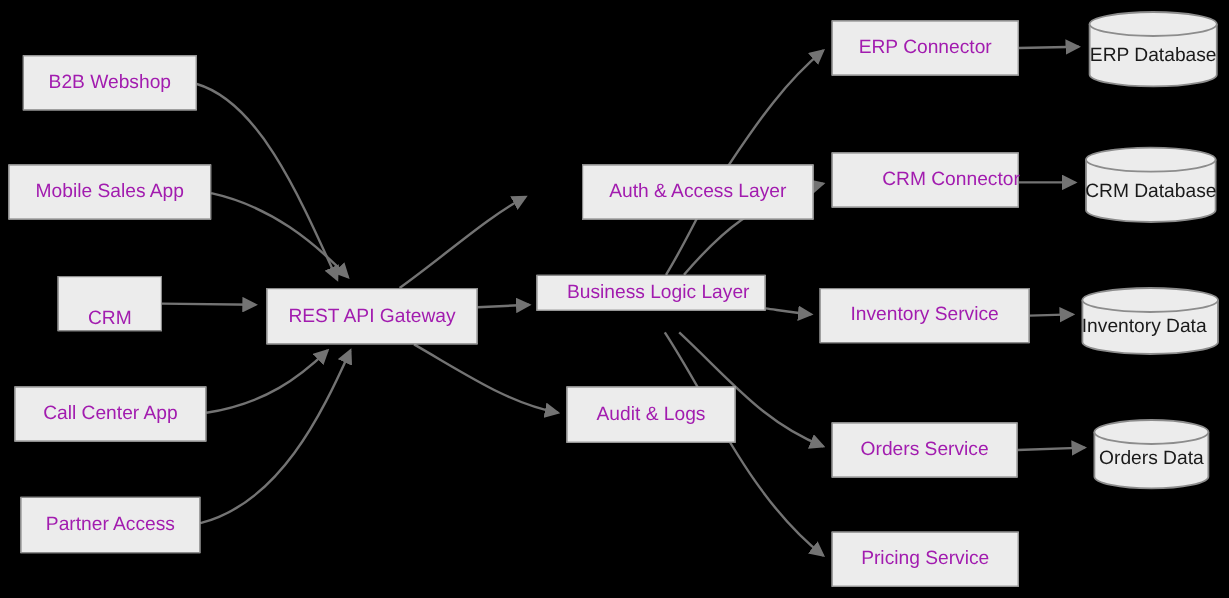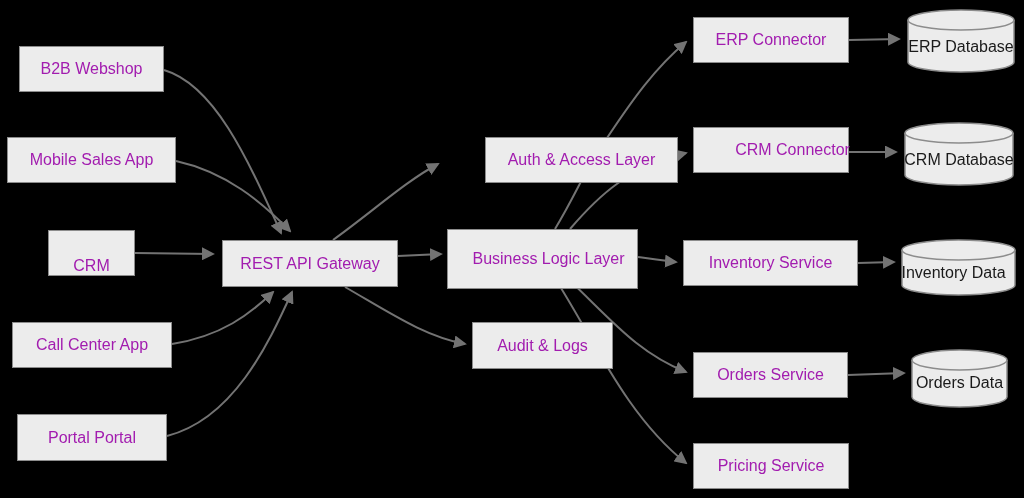--- a/index.html
+++ b/index.html
@@ -87,31 +87,31 @@
   <div class="node" style="left:7px;   top:137px; width:169px; height:46px;">
     <span>Mobile Sales App</span>
   </div>
   <div class="node" style="left:48px;  top:230px; width:87px;  height:46px;align-items:flex-end;">
     <span>CRM</span>
   </div>
   <div class="node" style="left:12px;  top:322px; width:160px; height:46px;">
     <span>Call Center App</span>
   </div>
   <div class="node" style="left:17px;  top:414px; width:150px; height:47px;">
-    <span>Portal Portal</span>
+    <span>Partner Access</span>
   </div>
 
   <div class="node" style="left:222px; top:240px; width:176px; height:47px;">
     <span>REST API Gateway</span>
   </div>
 
   <div class="node" style="left:445px; top:137px; width:193px; height:46px;margin-left:40px;">
     <span>Auth &amp; Access Layer</span>
   </div>
-  <div class="node" style="left:447px; top:229px; width:191px; height:60px;padding-left:12px;">
+  <div class="node" style="left:447px; top:229px; width:191px; height:30px;padding-left:12px;">
     <span>Business Logic Layer</span>
   </div>
   <div class="node" style="left:472px; top:322px; width:141px; height:47px;">
     <span>Audit &amp; Logs</span>
   </div>
 
   <div class="node" style="left:693px; top:17px;  width:156px; height:46px;">
     <span>ERP Connector</span>
   </div>
   <div class="node" style="left:693px; top:127px; width:156px; height:46px;padding-left:43px;">

